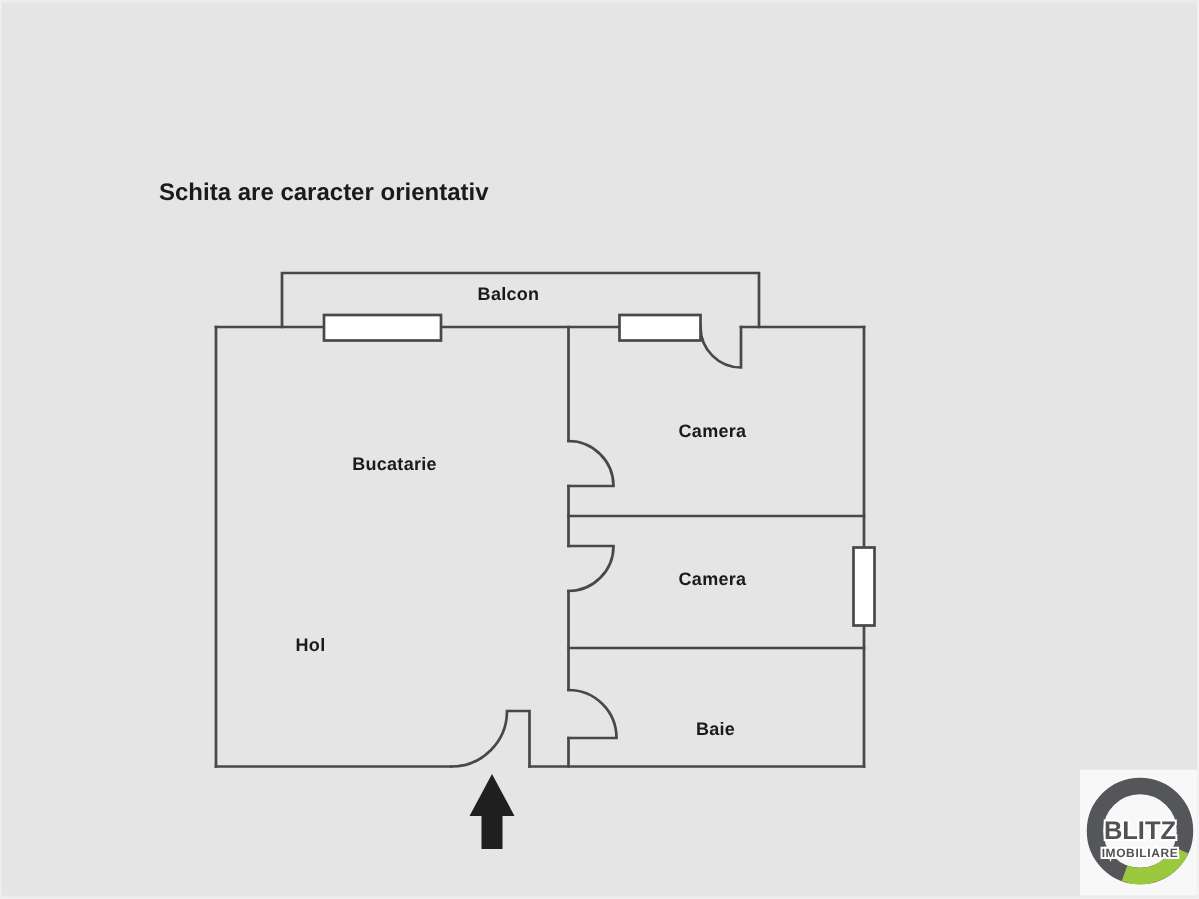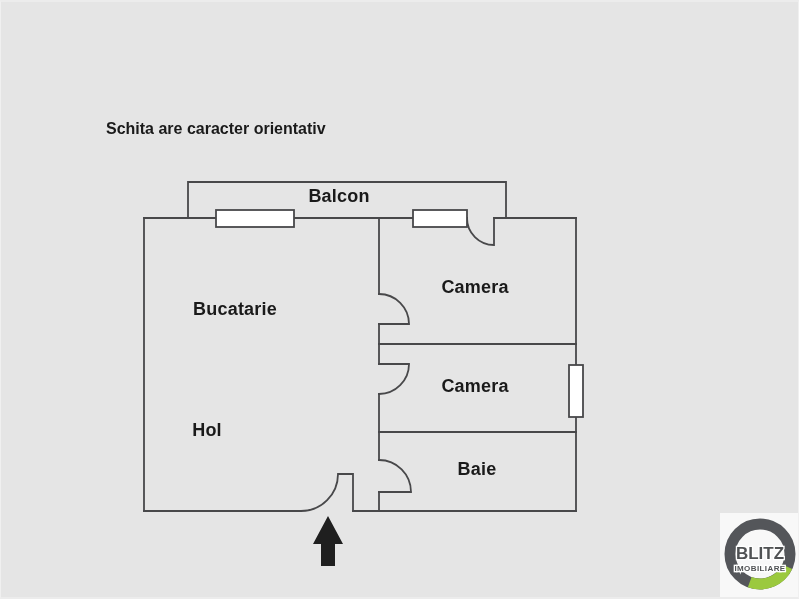--- a/index.html
+++ b/index.html
@@ -10,21 +10,21 @@
     box-sizing:border-box;
     border:1px solid #f0f0f0;
     border-top:2px solid #ececec;
     border-bottom:2px solid #ececec;
     font-family:"Liberation Sans", sans-serif;
     overflow:hidden;
   }
   .lbl{
     position:absolute;
     transform:translate(-50%,-50%);
-    font-size:18px;
+    font-size:12px;
     font-weight:600;
     color:#1a1a1a;
     letter-spacing:.2px;
     white-space:nowrap;
   }
   #disclaimer{
     position:absolute;
     left:105px;top:118px;
     font-size:16px;
     font-weight:600;
@@ -79,25 +79,25 @@
         <rect x="215" y="208" width="78" height="17"></rect>
         <rect x="412" y="208" width="54" height="17"></rect>
         <rect x="568" y="363" width="14" height="52"></rect>
       </g>
     </g>
 
     <polygon fill="#1f1f1f" points="327,514 342,542 334,542 334,564 320,564 320,542 312,542"></polygon>
   </svg>
 
   <div class="lbl" style="left:338px;top:194px">Balcon</div>
-  <div class="lbl" style="left:234px;top:307px">Bucatarie</div>
+  <div class="lbl" style="left:262px;top:307px">Bucatarie</div>
   <div class="lbl" style="left:474px;top:285px">Camera</div>
   <div class="lbl" style="left:474px;top:384px">Camera</div>
   <div class="lbl" style="left:206px;top:428px">Hol</div>
-  <div class="lbl" style="left:476px;top:467px">Baie</div>
+  <div class="lbl" style="left:476px;top:484px">Baie</div>
 
   <svg id="logo-box" viewBox="0 0 80 86">
     <rect x="0" y="0" width="80" height="86" fill="#f8f8f8"></rect>
     <circle cx="40" cy="41" r="30" fill="none" stroke="#54565a" stroke-width="11"></circle>
     <path d="M67.2,53.7 A30,30 0 0 1 29.7,69.2" fill="none" stroke="#9bc93e" stroke-width="11"></path>
     <text class="logo-word" x="40" y="46" font-size="17">BLITZ</text>
     <text class="logo-word" x="40" y="58" font-size="8" letter-spacing="0.4">IMOBILIARE</text>
   </svg>
 
 </div>

